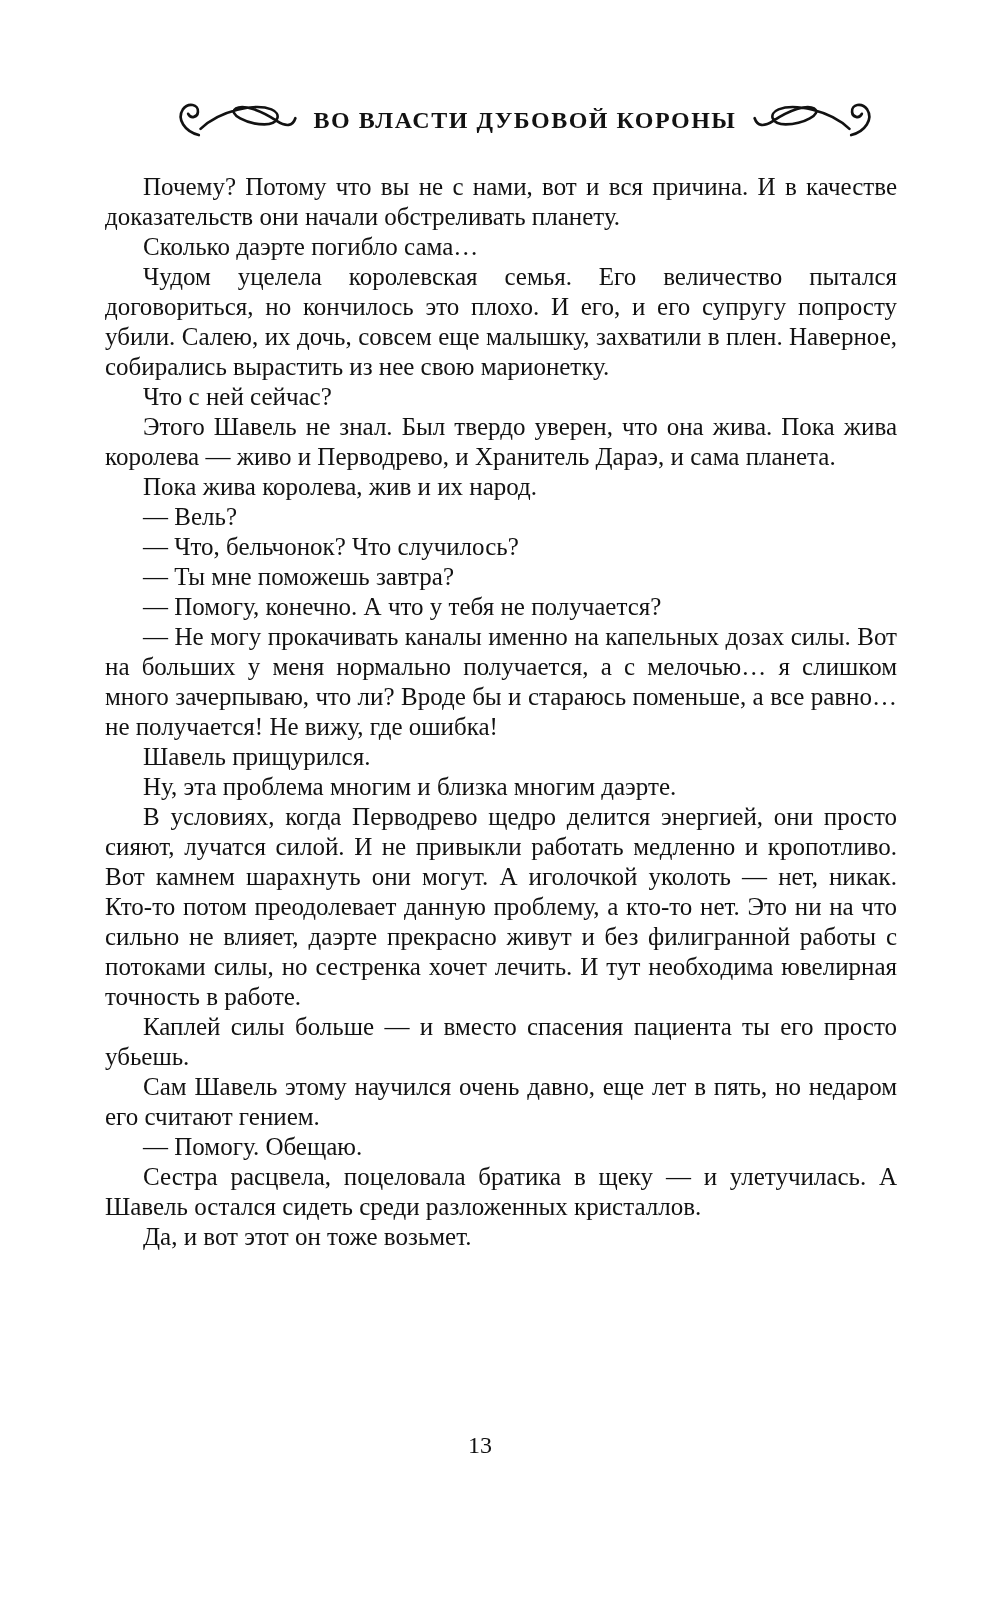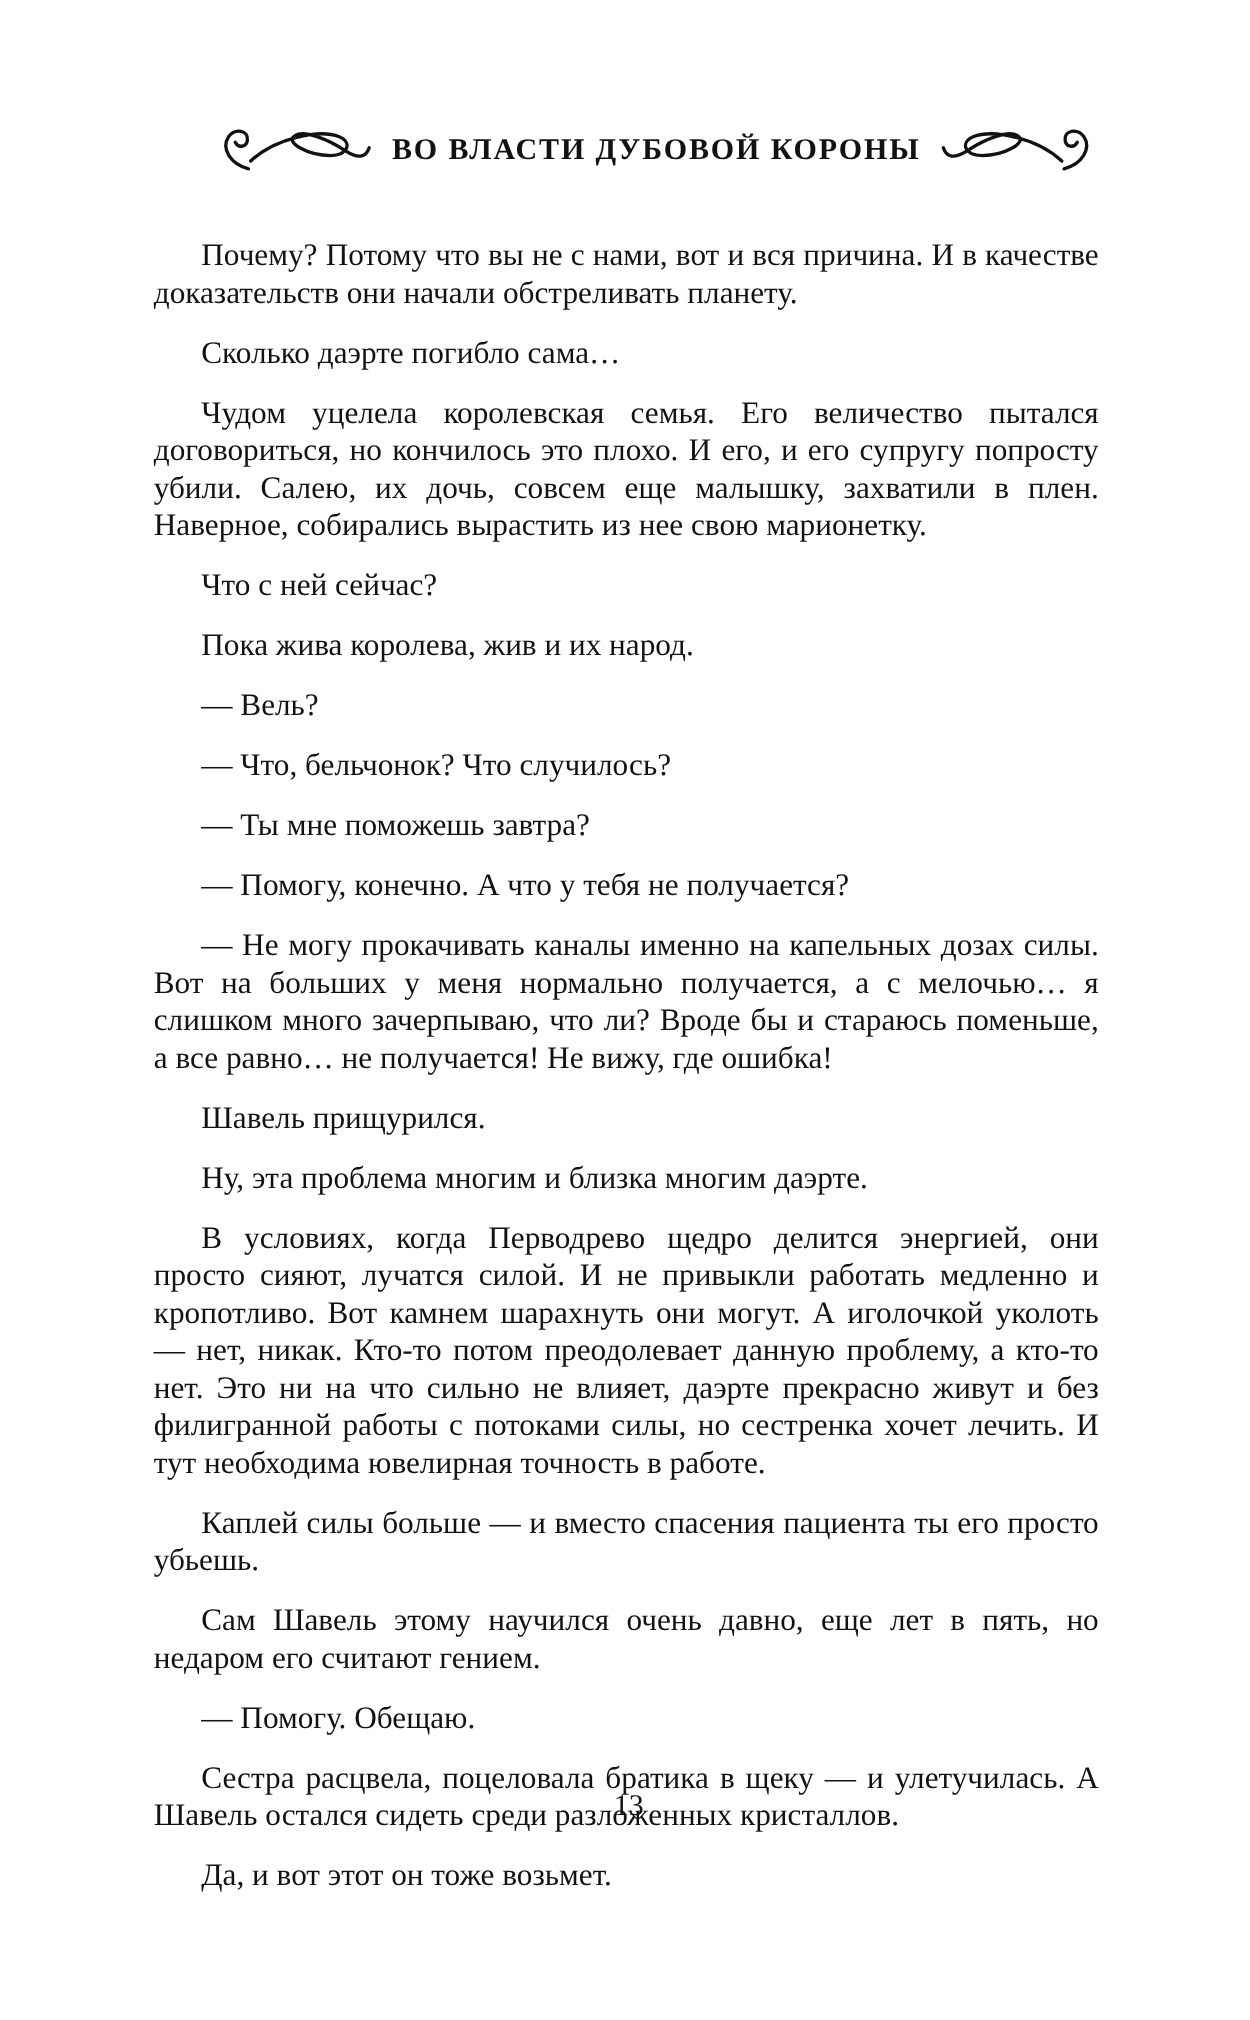--- a/index.html
+++ b/index.html
@@ -44,31 +44,30 @@
   .text-block {
     position: absolute;
     top: 172px;
     left: 105px;
     width: 792px;
     font-size: 25px;
     line-height: 30px;
     text-align: justify;
   }
   .text-block p {
-    margin: 18px;
+    margin: 0;
     text-indent: 38px;
   }
   .folio {
     position: absolute;
     top: 1432px;
     left: 0;
     width: 960px;
     text-align: center;
     font-size: 24px;
-    padding-left: 23px;
   }
 </style>
 </head>
 <body>
 
 <div class="page">
 
   <div class="running-head">
     <svg class="flourish" viewBox="0 0 140 46" aria-hidden="true">
       <g fill="none" stroke="#121212" stroke-width="3" stroke-linecap="round">
@@ -83,20 +82,21 @@
         <path d="M30 33 C52 12 92 4 110 11 C122 16 118 28 102 28 C82 28 60 16 70 10 C78 5 98 12 116 24 C127 31 134 30 137 21"></path>
       </g>
     </svg>
   </div>
 
   <div class="text-block">
       <p>Почему? Потому что вы не с нами, вот и вся причина. И в качестве доказательств они начали обстреливать планету.</p>
       <p>Сколько даэрте погибло сама…</p>
       <p>Чудом уцелела королевская семья. Его величество пытался договориться, но кончилось это плохо. И его, и его супругу попросту убили. Салею, их дочь, совсем еще малышку, захватили в плен. Наверное, собирались вырастить из нее свою марионетку.</p>
       <p>Что с ней сейчас?</p>
+      <p>Этого Шавель не знал. Был твердо уверен, что она жива. Пока жива королева — живо и Перводрево, и Хранитель Дараэ, и сама планета.</p>
       <p>Пока жива королева, жив и их народ.</p>
       <p>— Вель?</p>
       <p>— Что, бельчонок? Что случилось?</p>
       <p>— Ты мне поможешь завтра?</p>
       <p>— Помогу, конечно. А что у тебя не получается?</p>
       <p>— Не могу прокачивать каналы именно на капельных дозах силы. Вот на больших у меня нормально получается, а с мелочью… я слишком много зачерпываю, что ли? Вроде бы и стараюсь поменьше, а все равно… не получается! Не вижу, где ошибка!</p>
       <p>Шавель прищурился.</p>
       <p>Ну, эта проблема многим и близка многим даэрте.</p>
       <p>В условиях, когда Перводрево щедро делится энергией, они просто сияют, лучатся силой. И не привыкли работать медленно и кропотливо. Вот камнем шарахнуть они могут. А иголочкой уколоть — нет, никак. Кто-то потом преодолевает данную проблему, а кто-то нет. Это ни на что сильно не влияет, даэрте прекрасно живут и без филигранной работы с потоками силы, но сестренка хочет лечить. И тут необходима ювелирная точность в работе.</p>
       <p>Каплей силы больше — и вместо спасения пациента ты его просто убьешь.</p>

